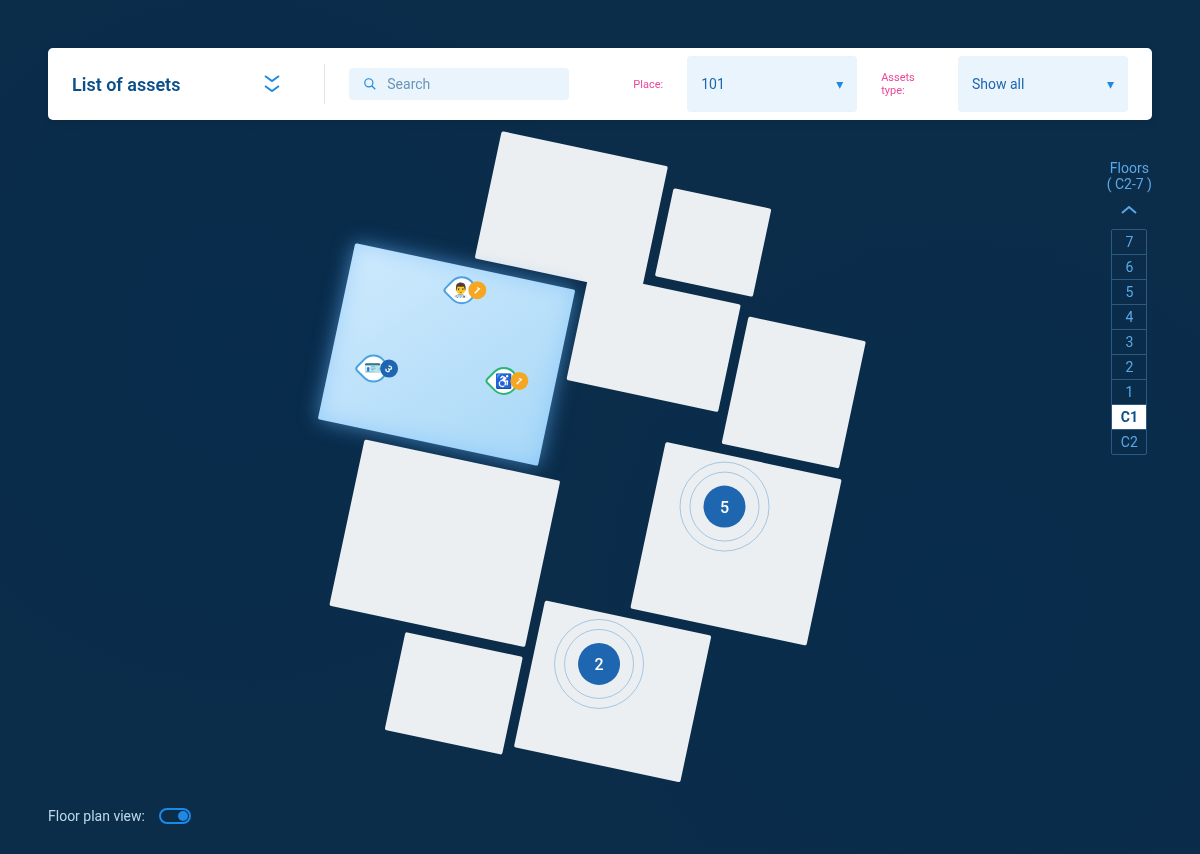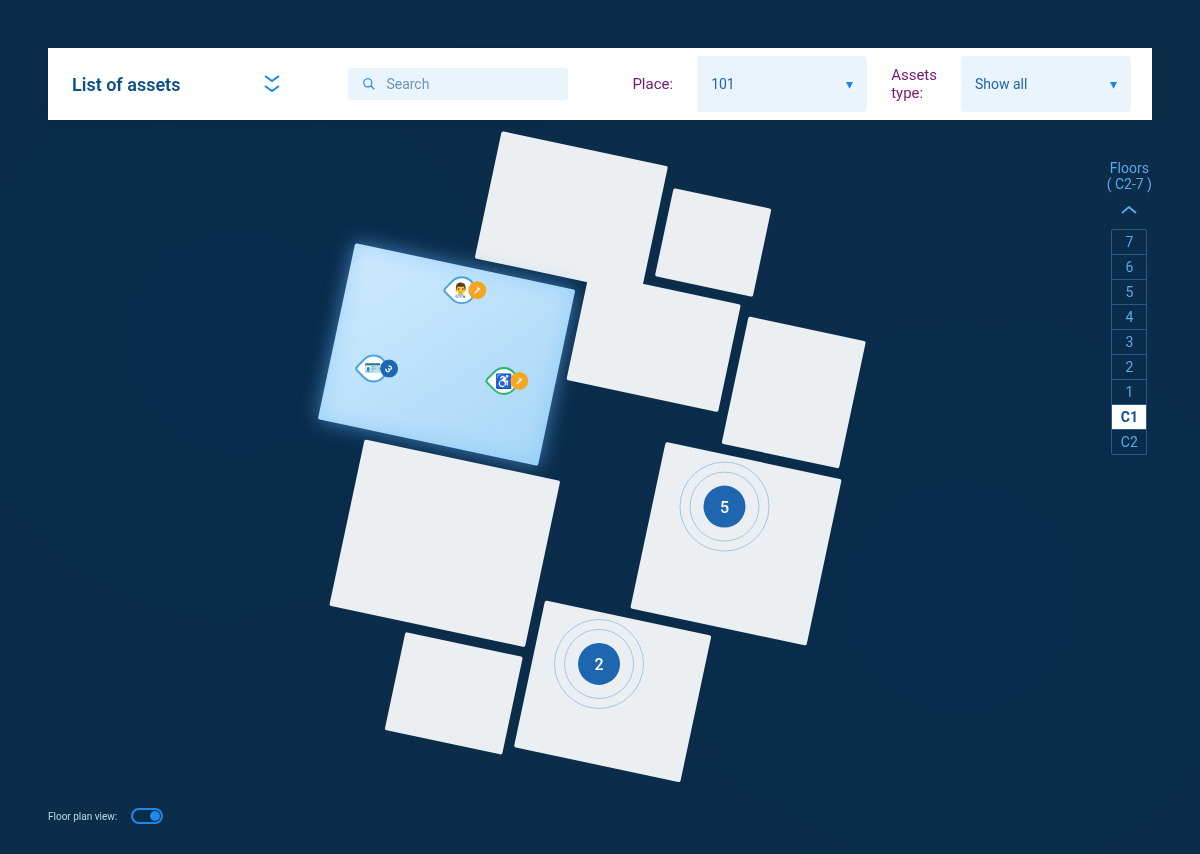--- a/index.html
+++ b/index.html
@@ -5,30 +5,30 @@
 * { margin: 0; padding: 0; box-sizing: border-box; font-family: -apple-system, BlinkMacSystemFont, 'Segoe UI', Roboto, sans-serif; }
 body { width: 1200px; height: 854px; background: #0b2d4a; position: relative; overflow: hidden; }
 
 
 .bg-hint { position: absolute; inset: 0; background:
   radial-gradient(circle at 20% 40%, rgba(0,40,80,0.3), transparent 40%),
   radial-gradient(circle at 80% 70%, rgba(0,40,80,0.3), transparent 40%);
   pointer-events: none; }
 
 
-.topbar { position: absolute; top: 48px; left: 48px; right: 48px; height: 72px; background: #fff; border-radius: 0; display: flex; align-items: center; padding: 0 24px; gap: 24px; box-shadow: 0 2px 8px rgba(0,0,0,0.1); }
+.topbar { position: absolute; top: 48px; left: 48px; right: 48px; height: 72px; background: #fff; border-radius: 5px; display: flex; align-items: center; padding: 0 24px; gap: 24px; box-shadow: 0 2px 8px rgba(0,0,0,0.1); }
 .topbar-title { font-size: 18px; font-weight: 600; color: #0b4f8a; flex: 0 0 auto; margin-right: 60px; }
 .topbar-collapse { display: inline-flex; flex-direction: column; gap: 2px; color: #1e88e5; margin-right: 20px; cursor: pointer; }
 .topbar-collapse svg { width: 16px; height: 8px; }
 .topbar-divider { width: 1px; height: 40px; background: #e0e6ed; }
 .search-box { display: flex; align-items: center; background: #eaf4fd; border-radius: 4px; padding: 8px 14px; flex: 0 0 220px; gap: 10px; }
 .search-box input { border: none; background: transparent; outline: none; font-size: 14px; color: #0f766e; width: 100%; }
 .search-box input::placeholder { color: #6a94b8; }
 .search-icon { width: 16px; height: 16px; color: #1e88e5; }
-.filter-label { font-size: 15px; color: #701a75; margin-left: auto; }
+.filter-label { font-size: 11px; color: #ec4899; margin-left: auto; }
 .filter-label.first { margin-left: 40px; }
 .select-box { display: flex; align-items: center; justify-content: space-between; background: #eaf4fd; border-radius: 4px; padding: 20px 14px; min-width: 170px; font-size: 14px; color: #1e66b0; cursor: pointer; }
 .select-box .caret { color: #1e88e5; }
 
 
 .floors-panel { position: absolute; right: 48px; top: 160px; text-align: center; color: #5aa8e6; }
 .floors-title { font-size: 14px; }
 .floors-range { font-size: 14px; margin-bottom: 8px; }
 .floors-arrow { color: #5aa8e6; cursor: pointer; margin-bottom: 10px; display: inline-block; }
 .floors-list { border: 1px solid #2a5a82; border-radius: 2px; display: flex; flex-direction: column; width: 36px; margin: 0 auto; }
@@ -50,21 +50,21 @@
 .badge.blue { background: #1e66b0; }
 
 
 .cluster { position: absolute; transform: rotate(-12deg); display: flex; align-items: center; justify-content: center; }
 .cluster .ring1, .cluster .ring2 { position: absolute; border-radius: 50%; border: 1px solid rgba(30,120,200,0.35); }
 .cluster .ring1 { width: 90px; height: 90px; }
 .cluster .ring2 { width: 70px; height: 70px; }
 .cluster .core { width: 42px; height: 42px; border-radius: 50%; background: #1e66b0; color: #fff; display: flex; align-items: center; justify-content: center; font-size: 16px; font-weight: 500; }
 
 
-.bottom-toggle { position: absolute; left: 48px; bottom: 30px; display: flex; align-items: center; gap: 14px; color: #bcd7ea; font-size: 10px; }
+.bottom-toggle { position: absolute; left: 48px; bottom: 30px; display: flex; align-items: center; gap: 14px; color: #bcd7ea; font-size: 14px; }
 .switch { width: 32px; height: 16px; border-radius: 10px; border: 2px solid #1e88e5; position: relative; cursor: pointer; }
 .switch .knob { position: absolute; right: 1px; top: 1px; width: 10px; height: 10px; border-radius: 50%; background: #1e88e5; }
 </style>
 </head>
 <body>
 
 <div class="bg-hint"></div>
 
 <div class="topbar">
   <span class="topbar-title">List of assets</span>

